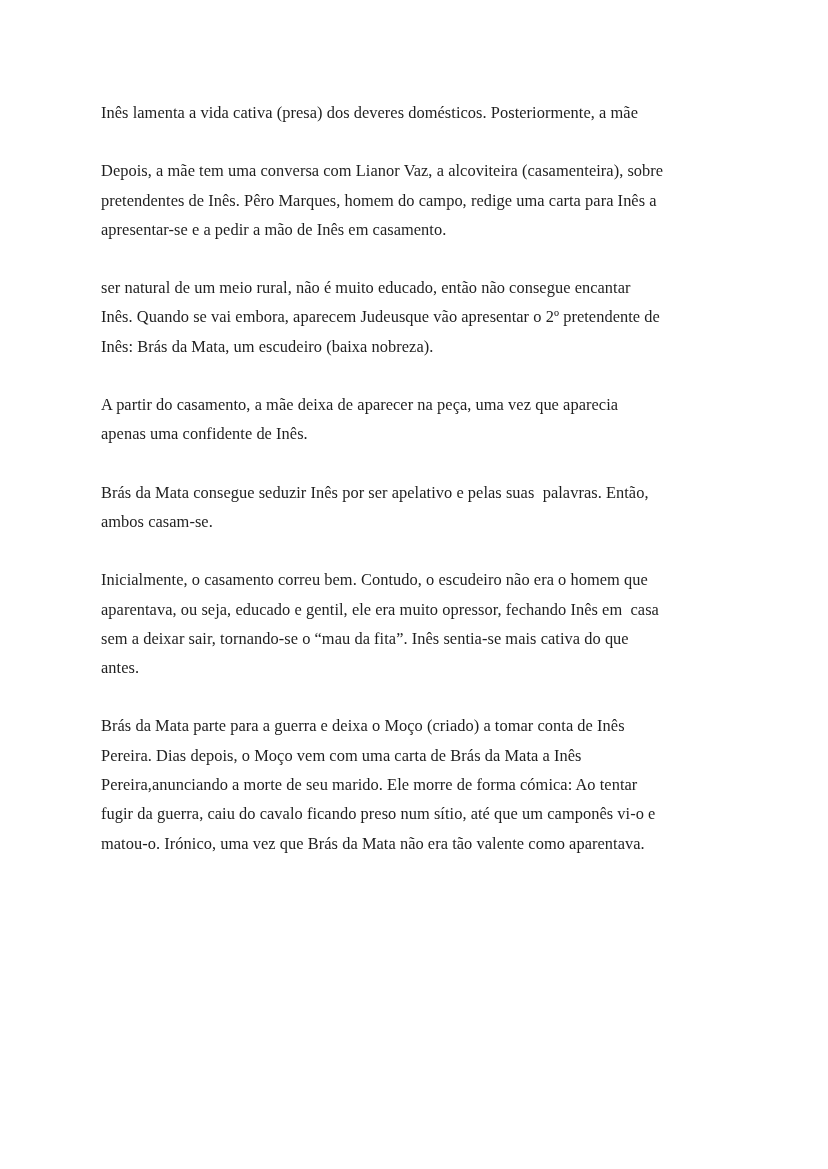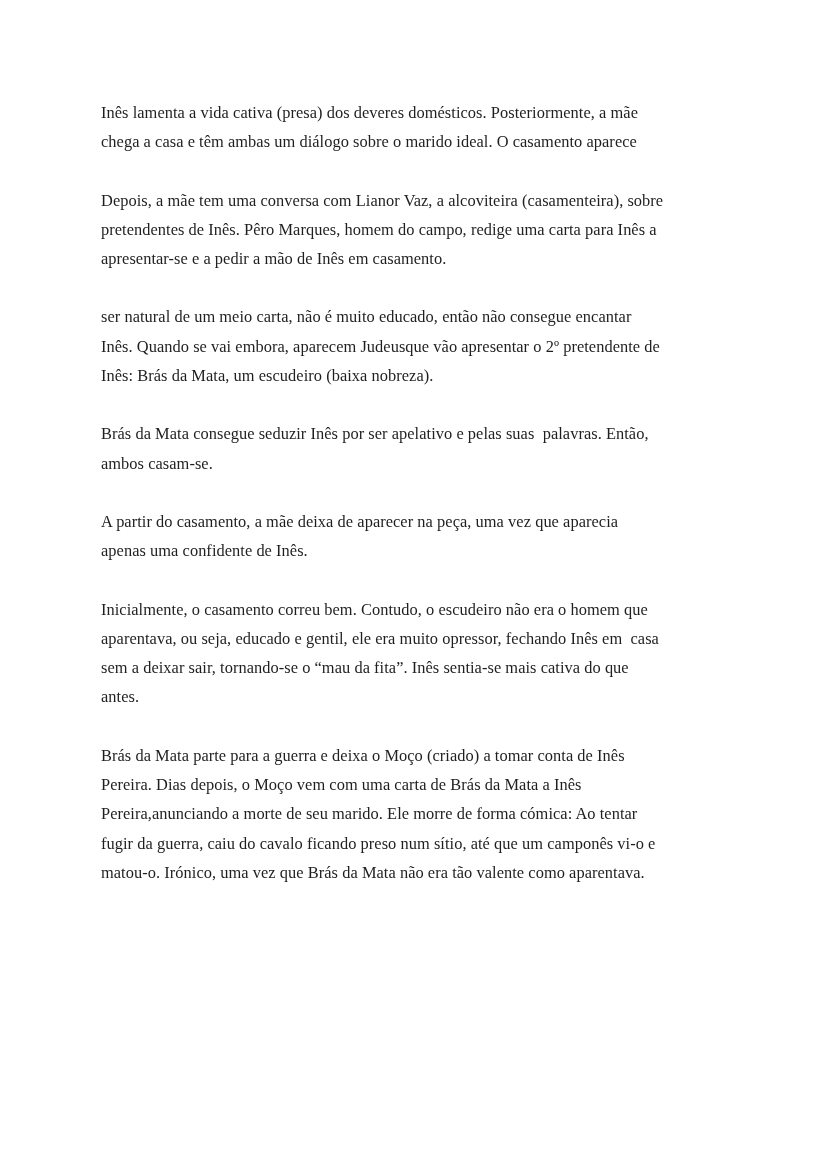--- a/index.html
+++ b/index.html
@@ -16,43 +16,42 @@
   .line { display: block; height: 29.3px; line-height: 29.3px; white-space: pre; }
 </style>
 </head>
 <body>
 
 <div class="page">
   <div class="content">
 
     <p class="para">
       <span class="line">Inês lamenta a vida cativa (presa) dos deveres domésticos. Posteriormente, a mãe</span>
-      <span class="line">chega a casa e têm ambas um diálogo sobre o marido ideal. O casamento aparece</span>
     </p>
 
     <p class="para">
       <span class="line">Depois, a mãe tem uma conversa com Lianor Vaz, a alcoviteira (casamenteira), sobre</span>
       <span class="line">pretendentes de Inês. Pêro Marques, homem do campo, redige uma carta para Inês a</span>
       <span class="line">apresentar-se e a pedir a mão de Inês em casamento.</span>
     </p>
 
     <p class="para">
-      <span class="line">ser natural de um meio carta, não é muito educado, então não consegue encantar</span>
+      <span class="line">ser natural de um meio rural, não é muito educado, então não consegue encantar</span>
       <span class="line">Inês. Quando se vai embora, aparecem Judeusque vão apresentar o 2º pretendente de</span>
       <span class="line">Inês: Brás da Mata, um escudeiro (baixa nobreza).</span>
     </p>
 
     <p class="para">
-      <span class="line">Brás da Mata consegue seduzir Inês por ser apelativo e pelas suas  palavras. Então,</span>
-      <span class="line">ambos casam-se.</span>
+      <span class="line">A partir do casamento, a mãe deixa de aparecer na peça, uma vez que aparecia</span>
+      <span class="line">apenas uma confidente de Inês.</span>
     </p>
 
     <p class="para">
-      <span class="line">A partir do casamento, a mãe deixa de aparecer na peça, uma vez que aparecia</span>
-      <span class="line">apenas uma confidente de Inês.</span>
+      <span class="line">Brás da Mata consegue seduzir Inês por ser apelativo e pelas suas  palavras. Então,</span>
+      <span class="line">ambos casam-se.</span>
     </p>
 
     <p class="para">
       <span class="line">Inicialmente, o casamento correu bem. Contudo, o escudeiro não era o homem que</span>
       <span class="line">aparentava, ou seja, educado e gentil, ele era muito opressor, fechando Inês em  casa</span>
       <span class="line">sem a deixar sair, tornando-se o “mau da fita”. Inês sentia-se mais cativa do que</span>
       <span class="line">antes.</span>
     </p>
 
     <p class="para">

